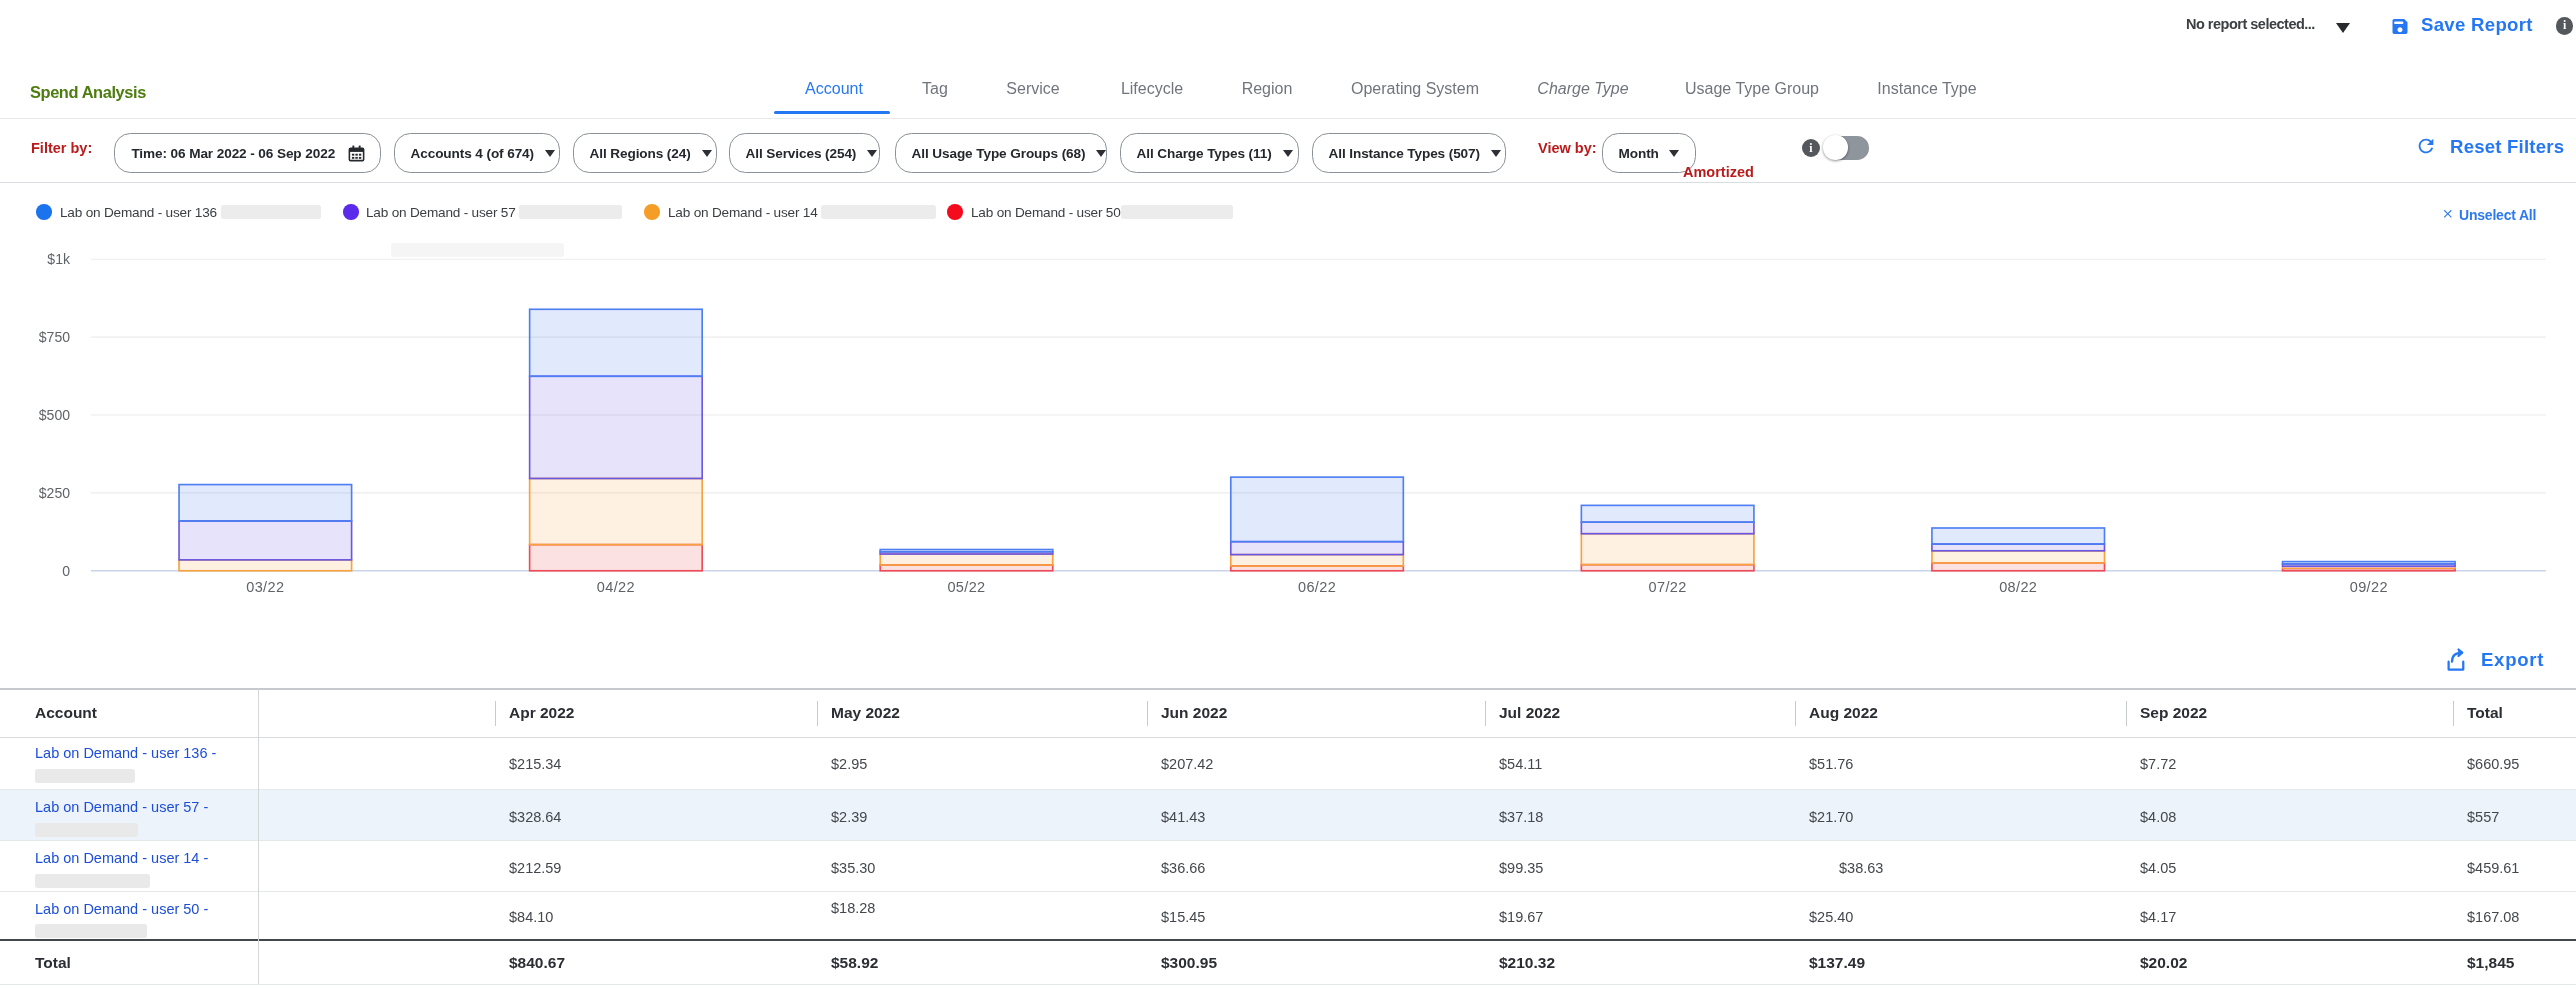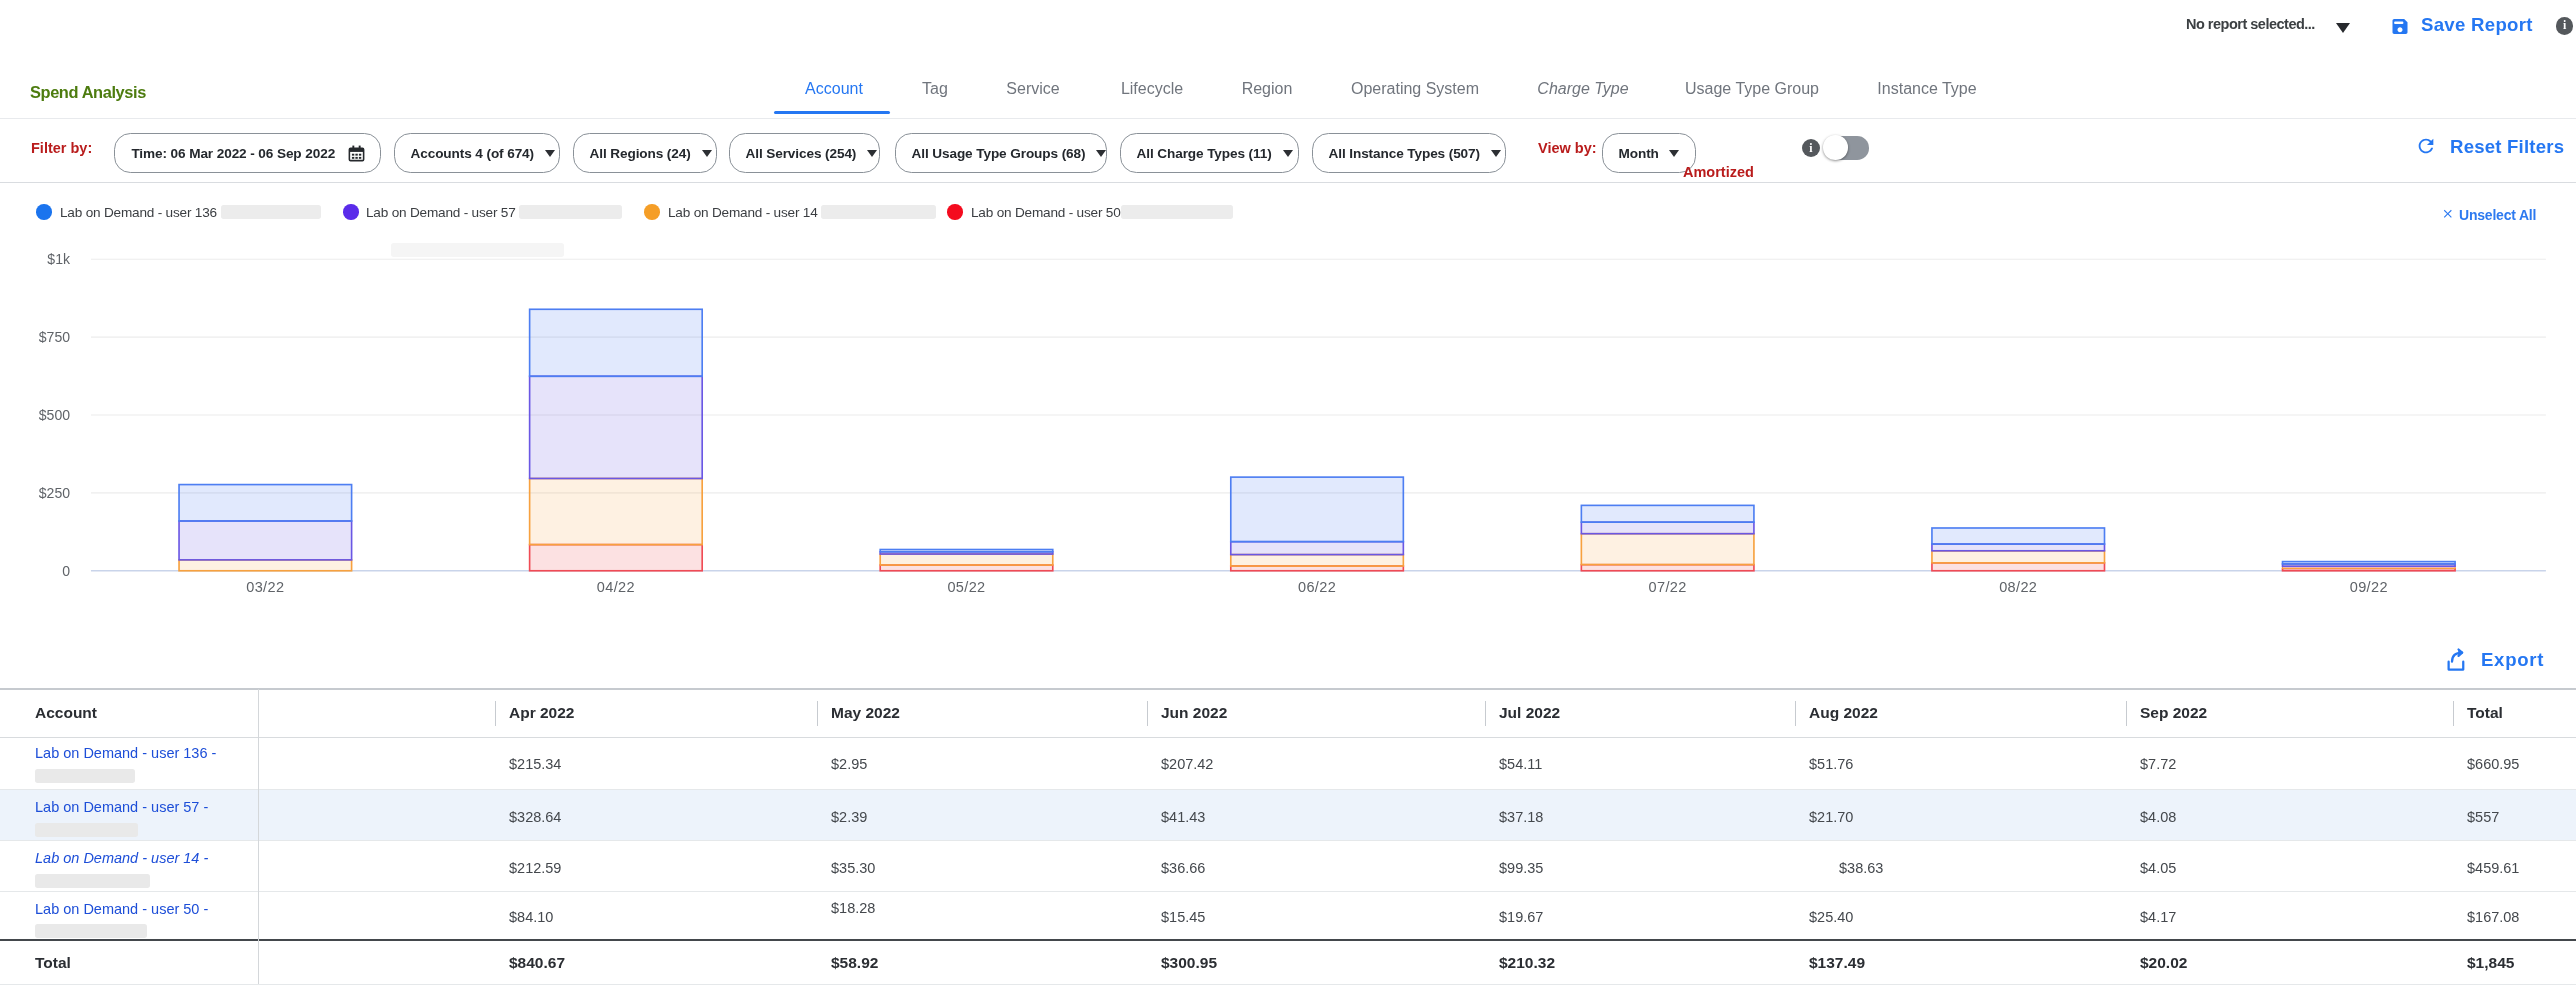--- a/index.html
+++ b/index.html
@@ -185,21 +185,21 @@
   <div class="val" style="left:2467px;top:756px;">$660.95</div>
   <div class="acct" style="left:35px;top:799px;">Lab on Demand - user 57 -</div>
   <div class="blur" style="left:35px;top:823px;width:103px;height:13.6px;background:#e9e9e9;"></div>
   <div class="val" style="left:509px;top:809px;">$328.64</div>
   <div class="val" style="left:831px;top:809px;">$2.39</div>
   <div class="val" style="left:1161px;top:809px;">$41.43</div>
   <div class="val" style="left:1499px;top:809px;">$37.18</div>
   <div class="val" style="left:1809px;top:809px;">$21.70</div>
   <div class="val" style="left:2140px;top:809px;">$4.08</div>
   <div class="val" style="left:2467px;top:809px;">$557</div>
-  <div class="acct" style="left:35px;top:850px;font-style:italic;">Lab on Demand - user 14 -</div>
+  <div class="acct" style="left:35px;top:850px;">Lab on Demand - user 14 -</div>
   <div class="blur" style="left:35px;top:874px;width:115px;height:13.6px;background:#e9e9e9;"></div>
   <div class="val" style="left:509px;top:860px;">$212.59</div>
   <div class="val" style="left:831px;top:860px;">$35.30</div>
   <div class="val" style="left:1161px;top:860px;">$36.66</div>
   <div class="val" style="left:1499px;top:860px;">$99.35</div>
   <div class="val" style="left:1809px;top:860px;margin-left:30px;">$38.63</div>
   <div class="val" style="left:2140px;top:860px;">$4.05</div>
   <div class="val" style="left:2467px;top:860px;">$459.61</div>
   <div class="acct" style="left:35px;top:901px;">Lab on Demand - user 50 -</div>
   <div class="blur" style="left:35px;top:924px;width:112px;height:13.6px;background:#e9e9e9;"></div>

